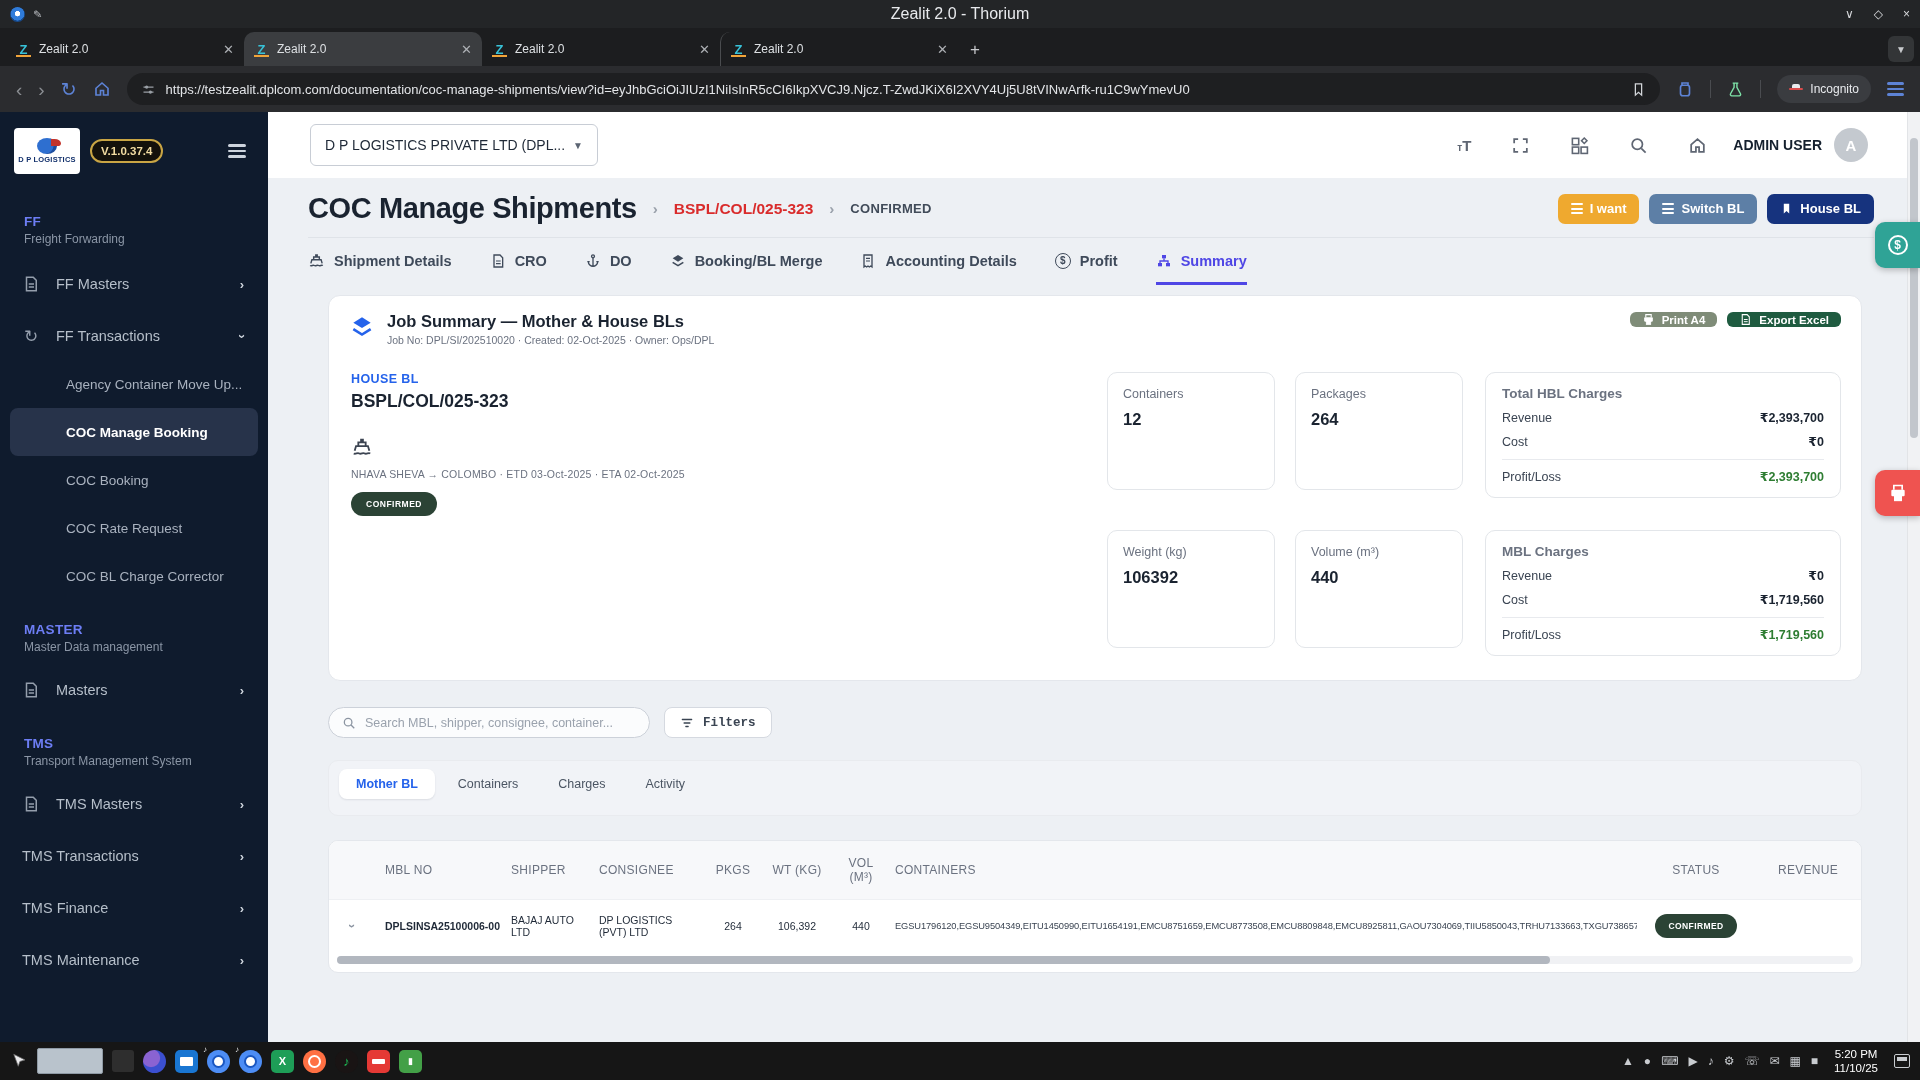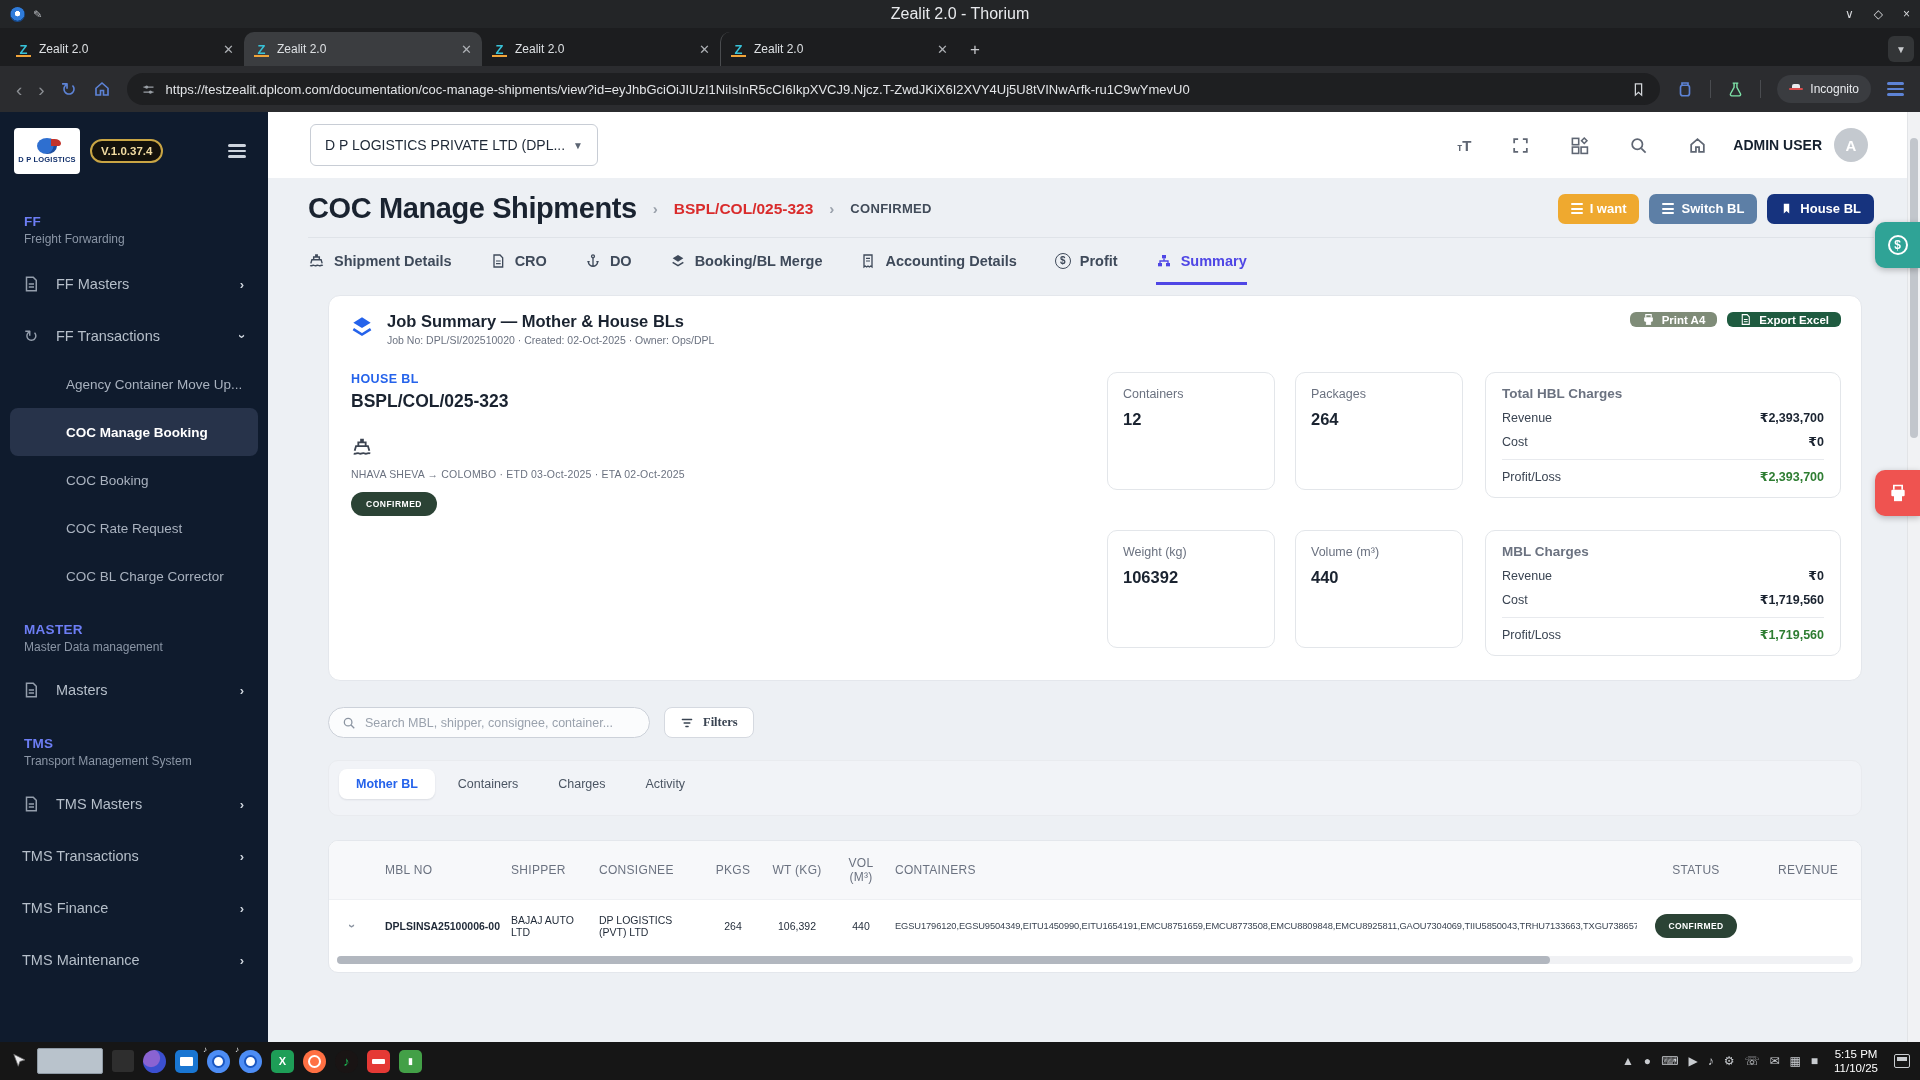--- a/index.html
+++ b/index.html
@@ -121,21 +121,21 @@
   .cc-row { display:flex; justify-content:space-between; align-items:center; font-size:12.5px; color:#3a4452; margin-top:9px;}
   .cc-row b { color:#1a2330; font-weight:700;}
   .cc-sep { border-top:1px solid #e8eaee; margin-top:10px;}
   .cc-row.pl { margin-top:9px;}
   .cc-row.pl b { color:#2e7d32;}
 
   .filter-row { display:flex; gap:14px; margin:26px 58px 0 60px;}
   .searchbox { width:322px; height:31px; border:1px solid #ccd1d9; border-radius:16px; background:#fbfcfd; display:flex; align-items:center; gap:9px; padding:0 13px; color:#8b94a1;}
   .searchbox input { border:none; outline:none; background:transparent; font-size:12.5px; color:#4b5563; width:100%; font-family:Liberation Sans, sans-serif;}
   .searchbox input::placeholder { color:#9aa2ad; }
-  .fbtn { height:31px; border:1px solid #d5d9e0; border-radius:8px; background:#fff; color:#3a4452; font-size:12.5px; font-weight:600; display:flex; align-items:center; gap:9px; padding:0 15px; font-family:Liberation Serif, serif;}
+  .fbtn { height:31px; border:1px solid #d5d9e0; border-radius:8px; background:#fff; color:#3a4452; font-size:12.5px; font-weight:600; display:flex; align-items:center; gap:9px; padding:0 15px; font-family:Liberation Mono, monospace;}
 
   .subtabs { margin:22px 58px 0 60px; background:#f1f3f7; border:1px solid #e9ebef; border-radius:10px; padding:8px 10px 16px; display:flex; gap:6px;}
   .stab { padding:8px 17px; font-size:12.5px; color:#4b5563; border-radius:8px;}
   .stab.active { background:#fff; color:#2563eb; font-weight:700; box-shadow:0 1px 2px rgba(20,30,50,.10);}
 
   .table-card { margin:24px 58px 0 60px; background:#fff; border:1px solid #e4e7ec; border-radius:10px; overflow:hidden;}
   .tgrid { display:grid; grid-template-columns:56px 126px 88px 110px 58px 70px 58px 1fr 128px 96px; align-items:center;}
   .t-head { background:#f7f8fa; color:#6b7280; font-size:12px; letter-spacing:.3px; padding:15px 0; }
   .t-head > div { padding-right:10px; }
   .c-center { text-align:center; }
@@ -751,18 +751,18 @@
     <span>●</span>
     <span>⌨</span>
     <span>▶</span>
     <span>♪</span>
     <span>⚙</span>
     <span>☏</span>
     <span>✉</span>
     <span>▦</span>
     <span>■</span>
     <div class="clock">
-      <div>5:15 PM</div>
+      <div>5:20 PM</div>
       <div>11/10/25</div>
     </div>
     <span class="notif"></span>
   </div>
 </div>
 
 </body></html>

